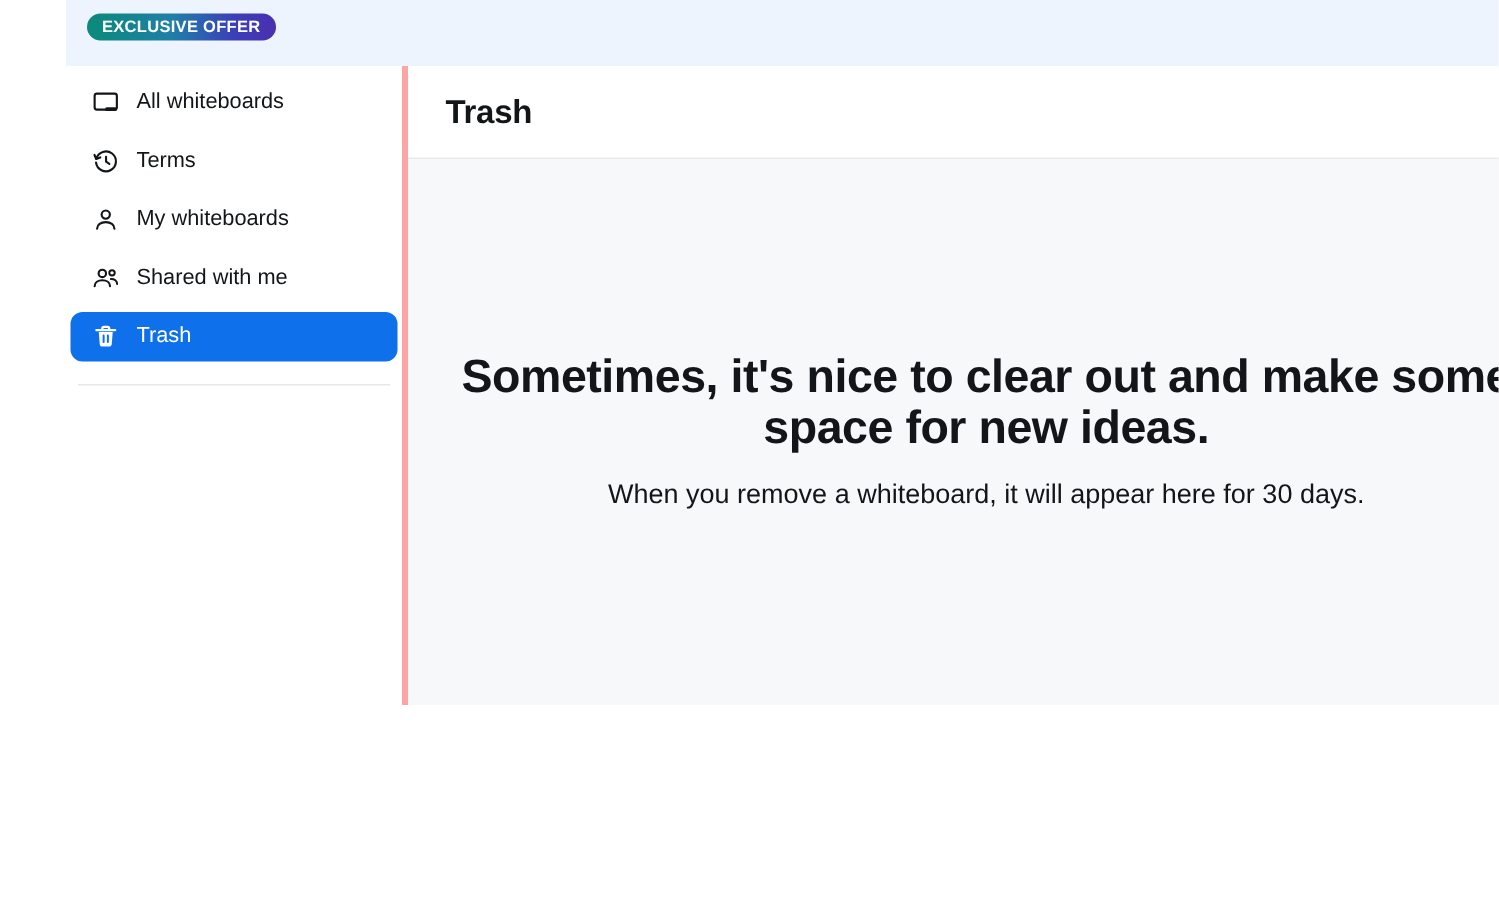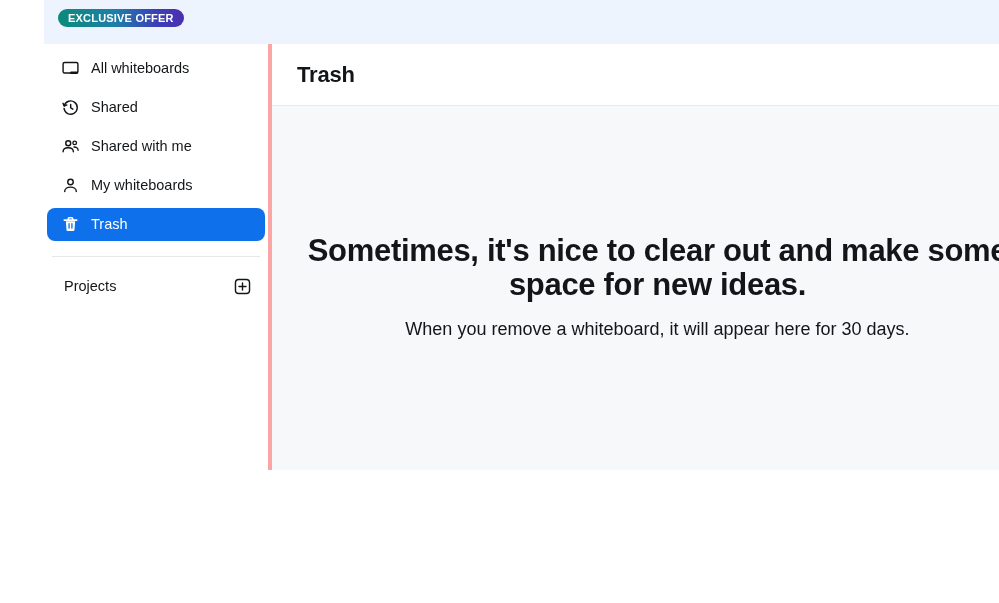--- a/index.html
+++ b/index.html
@@ -228,71 +228,62 @@
         </div>
 
         <div class="nav-item">
           <span class="nav-icon">
             <svg width="19" height="19" viewBox="0 0 20 20" fill="none">
               <path d="M3.4 8.2A7 7 0 1 1 3.2 11" stroke="#131619" stroke-width="1.5" stroke-linecap="round"></path>
               <path d="M2.1 5.6l1.2 2.8 2.9-1.1" stroke="#131619" stroke-width="1.5" stroke-linecap="round" stroke-linejoin="round"></path>
               <path d="M10.2 6.9v3.4l2.3 1.5" stroke="#131619" stroke-width="1.5" stroke-linecap="round" stroke-linejoin="round"></path>
             </svg>
           </span>
-          <span class="nav-label">Shared</span>
+          <span class="nav-label">Terms</span>
+        </div>
+
+        <div class="nav-item">
+          <span class="nav-icon">
+            <svg width="19" height="19" viewBox="0 0 20 20" fill="none">
+              <circle cx="10" cy="6.4" r="2.9" stroke="#131619" stroke-width="1.5"></circle>
+              <path d="M3.9 16.3c0-2.8 2.7-4.6 6.1-4.6s6.1 1.8 6.1 4.6" stroke="#131619" stroke-width="1.5" stroke-linecap="round"></path>
+            </svg>
+          </span>
+          <span class="nav-label">My whiteboards</span>
         </div>
 
         <div class="nav-item">
           <span class="nav-icon">
             <svg width="19" height="19" viewBox="0 0 20 20" fill="none">
               <circle cx="7.6" cy="6.6" r="2.6" stroke="#131619" stroke-width="1.5"></circle>
               <path d="M2.2 15.6c0-2.6 2.4-4.2 5.4-4.2s5.4 1.6 5.4 4.2" stroke="#131619" stroke-width="1.5" stroke-linecap="round"></path>
               <circle cx="14.4" cy="6.2" r="1.9" stroke="#131619" stroke-width="1.4"></circle>
               <path d="M13.6 10.5c2.4-.1 4.4 1.2 4.4 3.5" stroke="#131619" stroke-width="1.4" stroke-linecap="round"></path>
             </svg>
           </span>
           <span class="nav-label">Shared with me</span>
         </div>
 
-        <div class="nav-item">
-          <span class="nav-icon">
-            <svg width="19" height="19" viewBox="0 0 20 20" fill="none">
-              <circle cx="10" cy="6.4" r="2.9" stroke="#131619" stroke-width="1.5"></circle>
-              <path d="M3.9 16.3c0-2.8 2.7-4.6 6.1-4.6s6.1 1.8 6.1 4.6" stroke="#131619" stroke-width="1.5" stroke-linecap="round"></path>
-            </svg>
-          </span>
-          <span class="nav-label">My whiteboards</span>
-        </div>
-
 
         <div class="nav-item active">
           <span class="nav-icon">
             <svg width="19" height="19" viewBox="0 0 20 20" fill="none">
               <path d="M3.4 5.4h13.2" stroke="#ffffff" stroke-width="1.6" stroke-linecap="round"></path>
               <path d="M7.6 5.2V4.1c0-.6.5-1.1 1.1-1.1h2.6c.6 0 1.1.5 1.1 1.1v1.1" stroke="#ffffff" stroke-width="1.6" stroke-linecap="round"></path>
               <path d="M5.1 6.6h9.8l-.72 9.1c-.5.6-.55 1.1-1.15 1.1H6.97c-.6 0-1.1-.5-1.15-1.1L5.1 6.6z" fill="#ffffff"></path>
               <path d="M8.5 9.1v4.6M11.5 9.1v4.6" stroke="#0e71eb" stroke-width="1.4" stroke-linecap="round"></path>
             </svg>
           </span>
           <span class="nav-label">Trash</span>
         </div>
 
       </div>
 
       <div class="sidebar-divider"></div>
 
-      <div class="projects-row">
-        <span class="projects-label">Projects</span>
-        <span class="add-project-btn">
-          <svg width="19" height="19" viewBox="0 0 20 20" fill="none">
-            <rect x="2.6" y="2.6" width="14.8" height="14.8" rx="3.4" stroke="#131619" stroke-width="1.5"></rect>
-            <path d="M10 6.3v7.4M6.3 10h7.4" stroke="#131619" stroke-width="1.5" stroke-linecap="round"></path>
-          </svg>
-        </span>
-      </div>
     </nav>
 
     <section class="main">
       <header class="main-header">
         <h1 class="page-title">Trash</h1>
 
       </header>
 
       <div class="content-area">
         <div class="empty-state">

